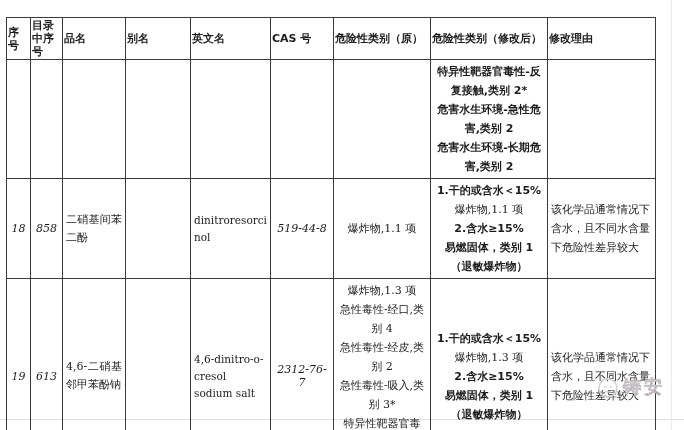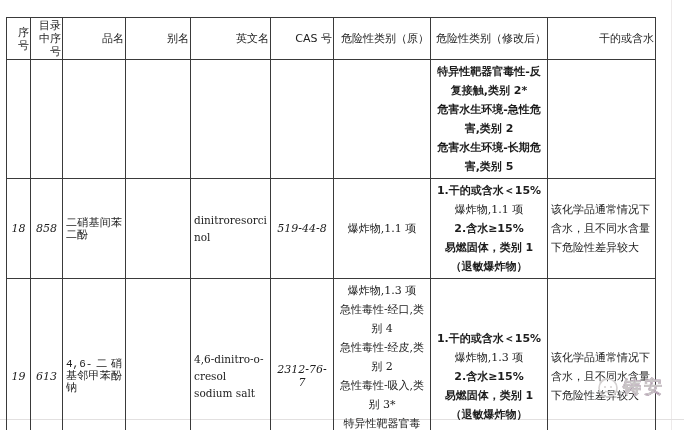--- a/index.html
+++ b/index.html
@@ -41,32 +41,31 @@
   table.hazard-table th,
   table.hazard-table td {
     border: 1px solid #3a3a3a;
     padding: 2px 3px;
     vertical-align: middle;
     overflow: hidden;
     word-wrap: break-word;
   }
   table.hazard-table th {
     font-family: "DejaVu Sans", "Liberation Sans", sans-serif;
-    font-weight: normal;
+    font-weight: bold;
     font-size: 11px;
-    text-align: right;
+    text-align: left;
     line-height: 13px;
     padding: 1px 1px;
   }
   td.c-center { text-align: center; font-style: italic; }
   td.c-name {
     text-align: justify;
-    line-height: 12px;
+    line-height: 18px;
     padding: 2px 5px;
-    font-family: Liberation Mono, monospace;
   }
   td.c-english {
     text-align: left;
     line-height: 17px;
     padding: 2px 4px;
     font-size: 10.5px;
   }
   td.c-hazard {
     text-align: center;
     line-height: 19px;
@@ -134,36 +133,36 @@
     <thead>
       <tr style="height: 38px;">
           <th>序号</th>
           <th>目录中序号</th>
           <th>品名</th>
           <th>别名</th>
           <th>英文名</th>
           <th>CAS 号</th>
           <th>危险性类别（原）</th>
           <th>危险性类别（修改后）</th>
-          <th>干的或含水</th>
+          <th>修改理由</th>
         </tr>
     </thead>
     <tbody>
         <tr style="height: 102px;">
           <td class="c-center"></td>
           <td class="c-center"></td>
           <td class="c-name"></td>
           <td class="c-center"></td>
           <td class="c-english"></td>
           <td class="c-center"></td>
           <td class="c-hazard"></td>
           <td class="c-hazard">
             <div class="line-bold">特异性靶器官毒性-反复接触,类别 2*</div>
             <div class="line-bold">危害水生环境-急性危害,类别 2</div>
-            <div class="line-bold">危害水生环境-长期危害,类别 5</div>
+            <div class="line-bold">危害水生环境-长期危害,类别 2</div>
           </td>
           <td class="c-reason"></td>
         </tr>
         <tr style="height: 80px;">
           <td class="c-center">18</td>
           <td class="c-center">858</td>
           <td class="c-name">二硝基间苯二酚</td>
           <td class="c-center"></td>
           <td class="c-english">dinitroresorcinol</td>
           <td class="c-center">519-44-8</td>

